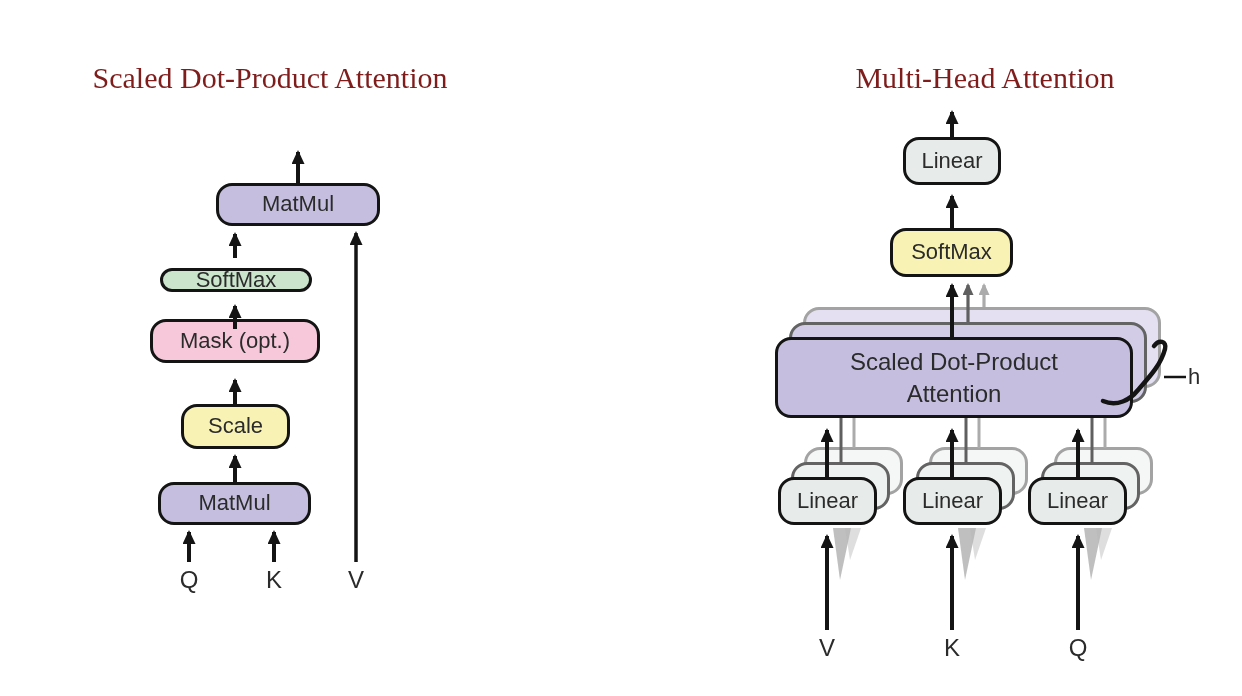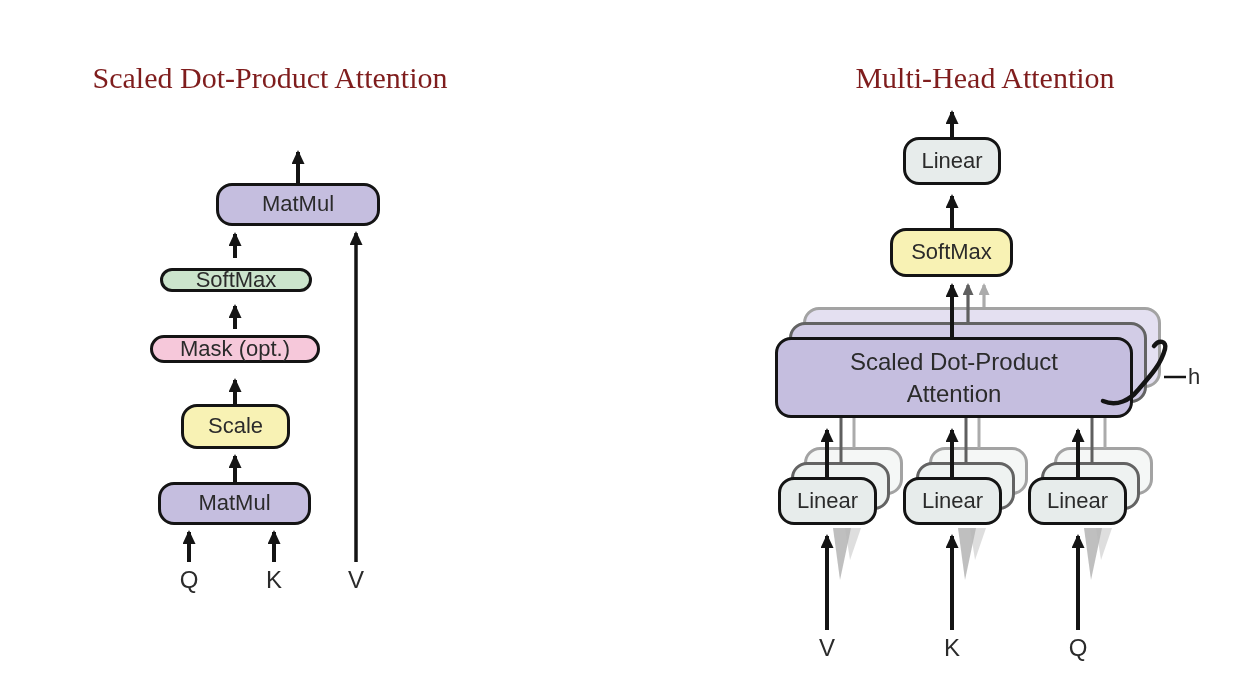--- a/index.html
+++ b/index.html
@@ -9,21 +9,21 @@
          font-size:30px;color:#7f1d1d;white-space:nowrap;}
   #l-title{left:40px;top:61px;width:460px;}
   #r-title{left:818px;top:61px;width:334px;}
 
   .box{position:absolute;box-sizing:border-box;border:3px solid var(--border);
        border-radius:16px;display:flex;align-items:center;justify-content:center;
        color:var(--text);font-size:22px;line-height:1.1;}
   
   #l-matmul-top{left:216px;top:183px;width:164px;height:43px;background:var(--purple);}
   #l-softmax{left:160px;top:268px;width:152px;height:24px;background:var(--green);}
-  #l-mask{left:150px;top:335px;width:170px;height:28px;background:var(--pink);}
+  #l-mask{left:150px;top:319px;width:170px;height:44px;background:var(--pink);}
   #l-scale{left:181px;top:404px;width:109px;height:45px;background:var(--yellow);}
   #l-matmul-bot{left:158px;top:482px;width:153px;height:43px;background:var(--purple);}
 
   
   #r-linear-top{left:903px;top:137px;width:98px;height:48px;background:var(--boxgray);border-width:3.5px;}
   #r-concat{left:890px;top:228px;width:123px;height:49px;background:var(--yellow);border-width:3.5px;}
   .sdpa{left:775px;top:337px;width:358px;height:81px;flex-direction:column;font-size:24px;line-height:1.3;}
   #r-sdpa{background:var(--purple);border-width:3.5px;z-index:3;}
   #r-sdpa-mid{background:var(--purple-mid);border-color:var(--shadow-mid);z-index:2;transform:translate(14px,-15px);}
   #r-sdpa-back{background:var(--purple-back);border-color:var(--shadow-back);z-index:1;transform:translate(28px,-30px);}

